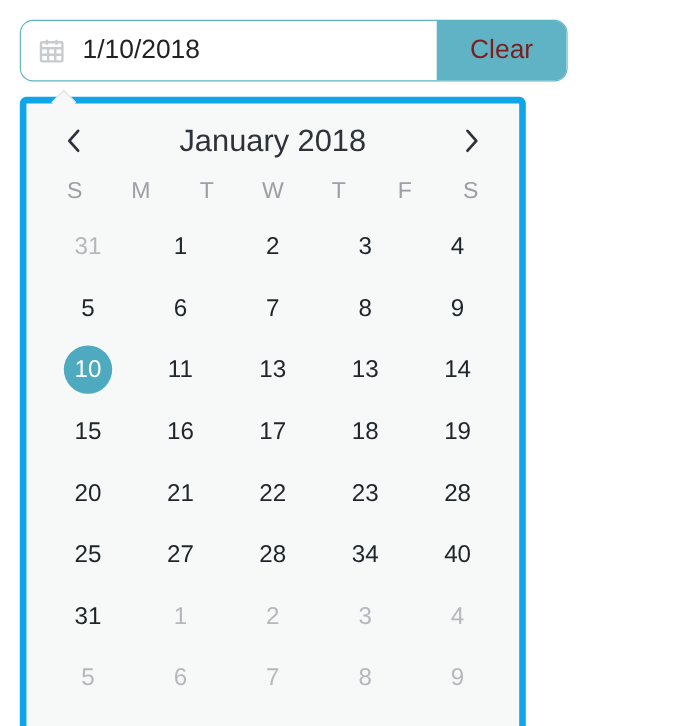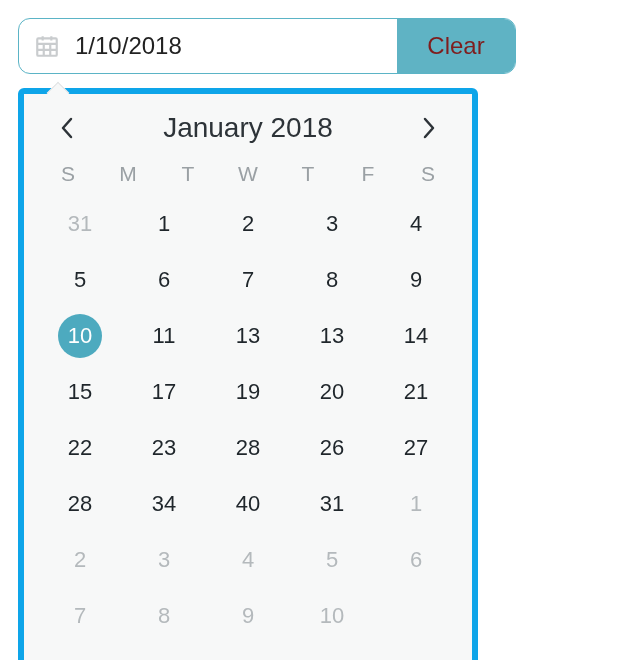--- a/index.html
+++ b/index.html
@@ -215,42 +215,48 @@
       <div class="day">
         <span>13</span>
       </div>
       <div class="day">
         <span>14</span>
       </div>
       <div class="day">
         <span>15</span>
       </div>
       <div class="day">
+        <span>16</span>
+      </div>
+      <div class="day">
         <span>17</span>
       </div>
       <div class="day">
+        <span>18</span>
+      </div>
+      <div class="day">
         <span>19</span>
       </div>
       <div class="day">
         <span>20</span>
       </div>
       <div class="day">
         <span>21</span>
       </div>
       <div class="day">
         <span>22</span>
       </div>
       <div class="day">
         <span>23</span>
       </div>
       <div class="day">
         <span>28</span>
       </div>
       <div class="day">
-        <span>26</span>
+        <span>25</span>
       </div>
       <div class="day">
         <span>27</span>
       </div>
       <div class="day">
         <span>28</span>
       </div>
       <div class="day">
         <span>34</span>
       </div>

